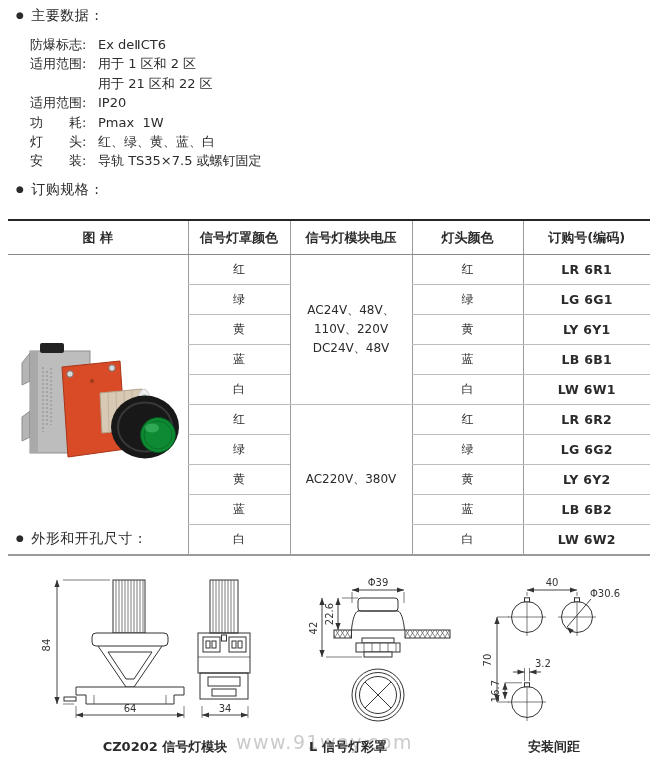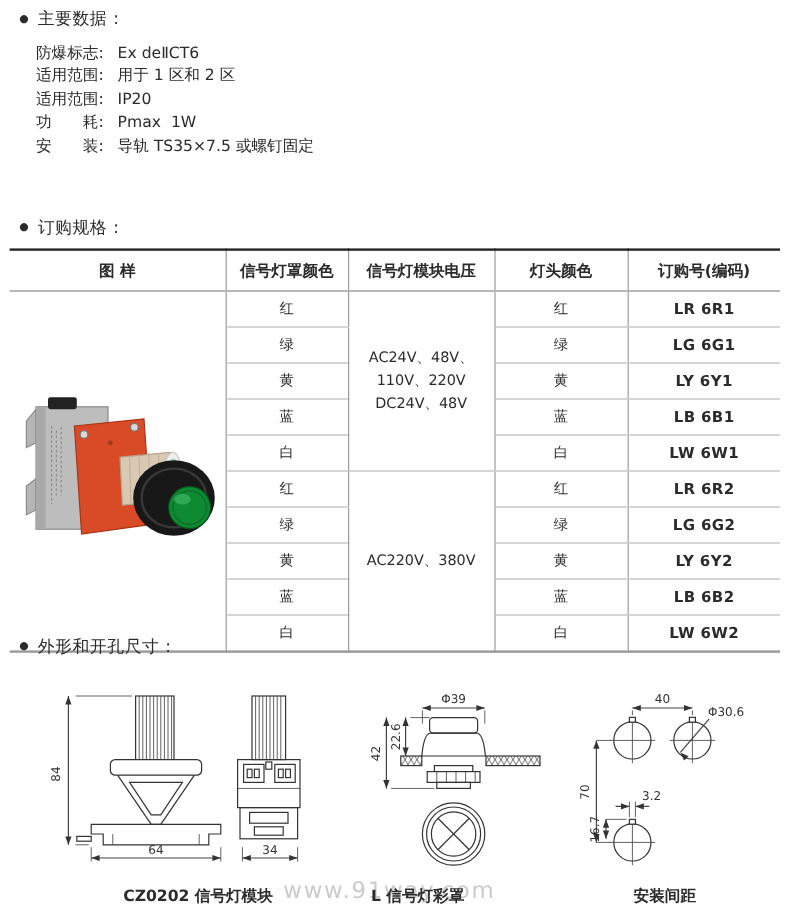--- a/index.html
+++ b/index.html
@@ -4,21 +4,21 @@
 <style>
   html,body{margin:0;padding:0}
   body{width:658px;height:768px;background:#fff;position:relative;overflow:hidden;
        font-family:"DejaVu Sans","Liberation Sans",sans-serif;color:#2b2b2b}
   .sec-title{position:absolute;left:16px;font-size:14px;font-weight:normal;letter-spacing:.5px;white-space:pre}
   .bullet{font-size:9px;vertical-align:2px;margin-right:7px}
   .specs{position:absolute;left:30px;top:35px}
   .spec-row{display:flex;font-size:13px;line-height:19.4px}
   .spec-label{width:68px;white-space:pre}
   .spec-value{white-space:pre}
-  .tbl-wrap{position:absolute;left:8px;top:207px}
+  .tbl-wrap{position:absolute;left:8px;top:219px}
   table{border-collapse:collapse;table-layout:fixed;width:642px;
         border-top:2px solid #262626;border-bottom:2px solid #9a9a9a}
   th{font-size:13px;font-weight:bold;height:31px;border-bottom:1px solid #8a8a8a;white-space:pre}
   tbody td{height:27px;text-align:center;vertical-align:middle;font-size:12px}
   .vline{border-left:1px solid #9c9c9c}
   .sep{border-bottom:1px solid #bcbcbc}
   .code{font-weight:bold;font-size:12.5px;letter-spacing:.3px}
   .vg div{line-height:19px;font-size:12px}
   .photo-cell{vertical-align:middle;text-align:center}
   .drawings{position:absolute;left:0;top:565px}
@@ -43,28 +43,33 @@
   <div class="spec-row">
       <span class="spec-label">防爆标志:</span>
       <span class="spec-value">Ex deⅡCT6</span>
     </div>
   <div class="spec-row">
       <span class="spec-label">适用范围:</span>
       <span class="spec-value">用于 1 区和 2 区</span>
     </div>
   <div class="spec-row">
       <span class="spec-label"></span>
+      <span class="spec-value">用于 21 区和 22 区</span>
     </div>
   <div class="spec-row">
       <span class="spec-label">适用范围:</span>
       <span class="spec-value">IP20</span>
     </div>
   <div class="spec-row">
       <span class="spec-label">功　　耗:</span>
       <span class="spec-value">Pmax  1W</span>
+    </div>
+  <div class="spec-row">
+      <span class="spec-label">灯　　头:</span>
+      <span class="spec-value">红、绿、黄、蓝、白</span>
     </div>
   <div class="spec-row">
       <span class="spec-label">安　　装:</span>
       <span class="spec-value">导轨 TS35×7.5 或螺钉固定</span>
     </div>
 </div>
 
 <div class="sec-title" style="top:181px"><span class="bullet">●</span><span>订购规格 :</span></div>
 
 <div class="tbl-wrap">

